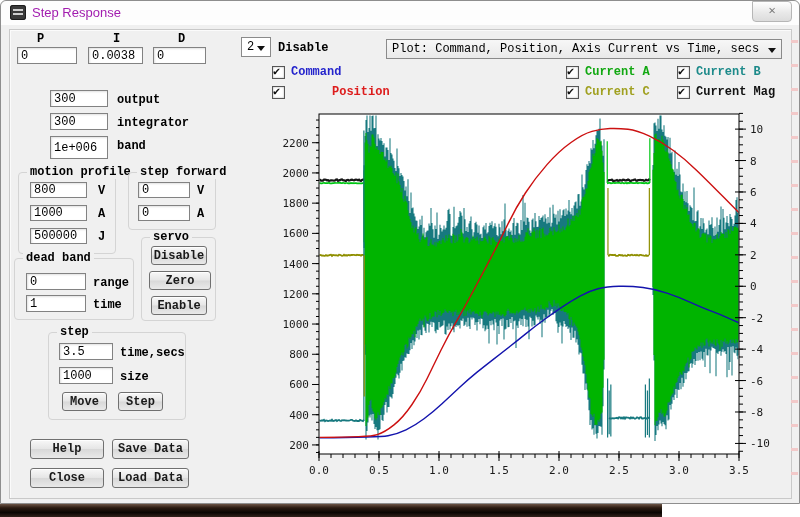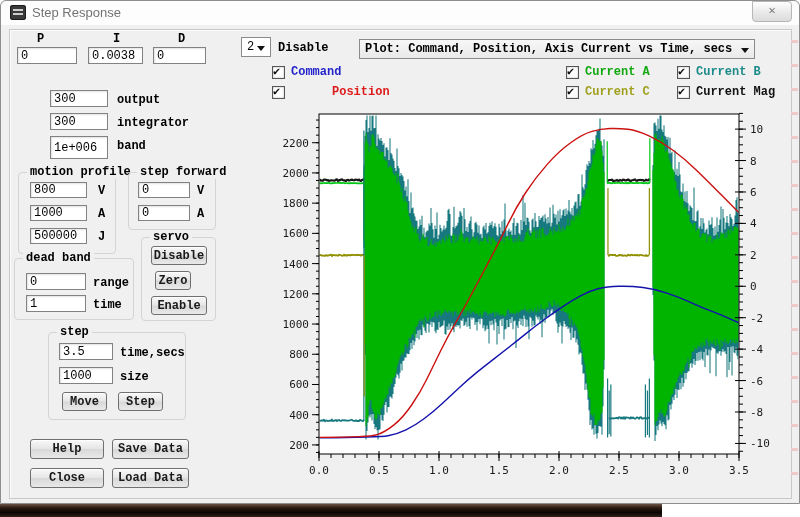--- a/index.html
+++ b/index.html
@@ -7,21 +7,21 @@
               font-family:"Liberation Mono", monospace; }
   .window { position:absolute; left:0; top:0; width:800px; height:504px;
             background:#f0f0f0; border:1px solid #8e8e8e; border-radius:6px 6px 0 0; }
   .titlebar { position:absolute; left:0; top:0; width:100%; height:24px;
               background:#fdfdfd; border-radius:6px 6px 0 0; }
   .app-icon { position:absolute; left:9px; top:4px; width:16px; height:15px;
               background:#3a3a3a; border-radius:3px; box-shadow:inset 0 0 0 1px #1c1c1c; }
   .app-icon::after { content:""; position:absolute; left:3px; top:4px; width:10px; height:2px;
               background:#cfcfcf; box-shadow:0 4px 0 #cfcfcf; }
   .wtitle { position:absolute; left:31px; top:4px; font-family:"Liberation Sans",sans-serif;
-            font-size:13px; color:#737373; }
+            font-size:13px; color:#a21caf; }
   .close-btn { position:absolute; left:751px; top:0; width:40px; height:21px;
                background:linear-gradient(#ffffff,#e9e9e9 55%,#dcdcdc);
                border:1px solid #b6b6b6; border-radius:0 4px 4px 4px; cursor:pointer;
                text-align:center; font-size:12px; font-weight:bold; color:#7a7a7a; line-height:19px; }
   .client-frame { position:absolute; left:8px; top:28px; width:783px; height:470px;
                   border:1px solid #c9c9c9; box-shadow:inset 1px 1px 0 #fbfbfb; }
   .lbl { position:absolute; font-size:12px; font-weight:bold; color:#000; white-space:nowrap; }
   .inp { position:absolute; background:#fff; border:1px solid #828282; font-size:12px;
          font-family:"Liberation Mono",monospace; padding:1px 3px;
          box-shadow:inset 1px 1px 2px rgba(0,0,0,.12); }
@@ -34,21 +34,21 @@
                font-size:12px; font-weight:bold; white-space:nowrap; }
   .cb { position:absolute; width:13px; height:13px; background:#fff; border:1px solid #555;
         box-shadow:inset 0 0 2px #aaa; cursor:pointer; }
   .cb .check { position:absolute; left:0px; top:-3px; font-size:12px; color:#111; font-weight:bold; }
   .cb-lbl { position:absolute; font-size:12px; font-weight:bold; white-space:nowrap; }
   .combo { position:absolute; cursor:pointer; border:1px solid #8a8a8a; font-size:12px; }
   .combo .arrow { position:absolute; right:5px; top:8px; width:0; height:0;
                   border-left:4px solid transparent; border-right:4px solid transparent;
                   border-top:5px solid #111; }
   .combo-white { background:#fff; }
-  .combo-gray  { background:linear-gradient(#f7f7f7,#e9e9e9); font-weight:bold; }
+  .combo-gray  { background:linear-gradient(#f7f7f7,#e9e9e9); font-weight:normal;margin-left:27px; }
   .combo .val { position:absolute; left:5px; top:2px; white-space:nowrap; }
   .chart-wrap { position:absolute; left:270px; top:105px; width:528px; height:378px; }
   .bottom-strip { position:absolute; left:0; top:504px; width:662px; height:13px;
                   background:linear-gradient(#6b5344,#2a1a10 30%,#090502 65%,#31211a); }
   .pink-dash { position:absolute; width:7px; height:3px; background:#f2c9c9; left:791px; }
 </style>
 </head>
 <body>
 
 <div class="window">
@@ -125,21 +125,21 @@
   </div>
   <input class="inp" style="left: 137px; top: 181px; width: 52px; height: 16px;" value="0">
   <span class="lbl" style="left:196px;top:183px">V</span>
   <input class="inp" style="left: 137px; top: 204px; width: 52px; height: 16px;" value="0">
   <span class="lbl" style="left:196px;top:206px">A</span>
 
   <div class="grp" style="left:140px;top:236px;width:75px;height:84px">
     <span class="grp-title">servo</span>
   </div>
   <button class="btn" style="left:150px;top:245px;width:56px;height:19px">Disable</button>
-  <button class="btn" style="left:154px;top:270px;width:36px;height:19px">Zero</button>
+  <button class="btn" style="left:148px;top:270px;width:62px;height:19px">Zero</button>
   <button class="btn" style="left:150px;top:295px;width:56px;height:19px">Enable</button>
 
   <div class="grp" style="left:13px;top:257px;width:120px;height:62px">
     <span class="grp-title">dead band</span>
   </div>
   <input class="inp" style="left: 25px; top: 272px; width: 60px; height: 17px;" value="0">
   <span class="lbl" style="left:92px;top:275px">range</span>
   <input class="inp" style="left: 25px; top: 294px; width: 60px; height: 17px;" value="1">
   <span class="lbl" style="left:92px;top:297px">time</span>
 

